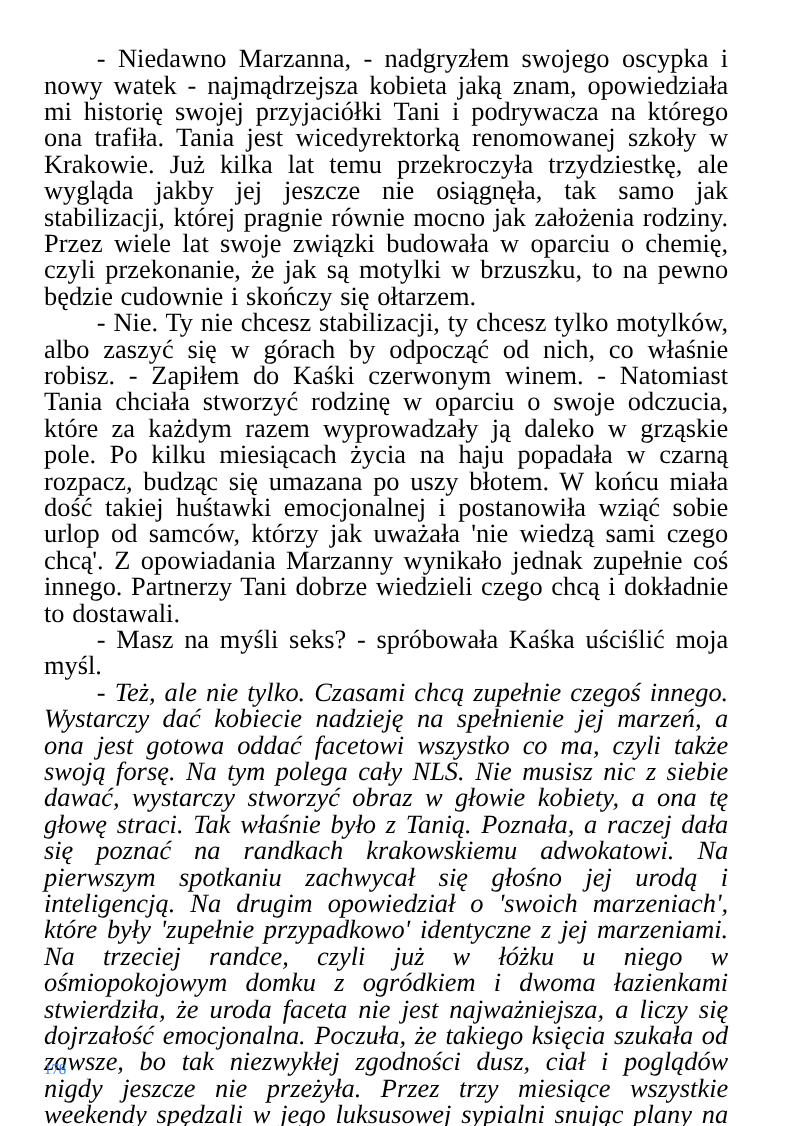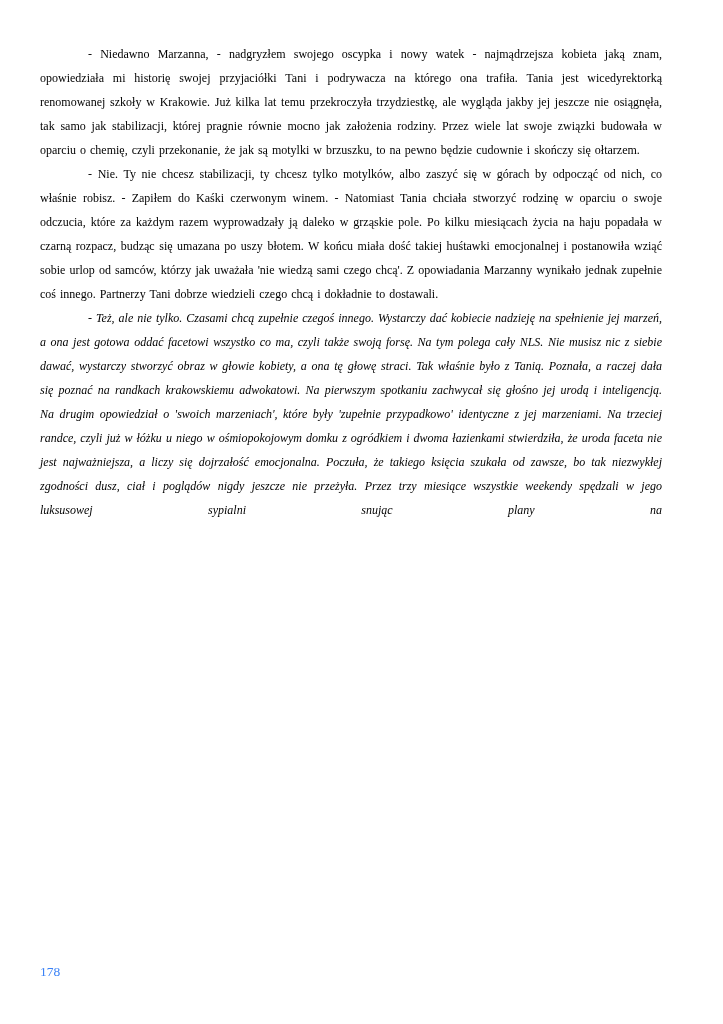--- a/index.html
+++ b/index.html
@@ -18,21 +18,21 @@
     overflow: hidden;
   }
   .text-block {
     position: absolute;
     top: 42px;
     left: 40px;
     width: 622px;
   }
   .para {
     margin: 0;
-    font-size: 12px;
+    font-size: 24px;
     line-height: 24px;
     text-align: justify;
     text-indent: 48px;
     word-spacing: 1px;
   }
   
   .para.cont {
     text-align-last: justify;
     font-style: italic;
   }
@@ -47,17 +47,18 @@
     text-align: right;
   }
 </style>
 </head>
 <body>
 
 <div class="page">
   <div class="text-block">
     <p class="para">- Niedawno Marzanna, - nadgryzłem swojego oscypka i nowy watek -  najmądrzejsza kobieta jaką znam, opowiedziała mi historię swojej przyjaciółki Tani i podrywacza na którego ona trafiła. Tania jest wicedyrektorką renomowanej szkoły w Krakowie. Już kilka lat temu przekroczyła trzydziestkę, ale wygląda jakby jej jeszcze nie osiągnęła, tak samo jak stabilizacji, której pragnie równie mocno jak założenia rodziny. Przez wiele lat swoje związki budowała w oparciu o chemię, czyli przekonanie, że jak są motylki w brzuszku, to na pewno będzie cudownie i skończy się ołtarzem.</p>
     <p class="para">- Nie. Ty nie chcesz stabilizacji, ty chcesz tylko motylków, albo zaszyć się w górach by odpocząć od nich, co właśnie robisz.  - Zapiłem do Kaśki czerwonym winem. - Natomiast Tania  chciała stworzyć rodzinę w oparciu o swoje odczucia, które za każdym razem wyprowadzały ją daleko w grząskie pole. Po kilku miesiącach życia na haju popadała w czarną rozpacz, budząc się umazana po uszy błotem. W końcu miała dość takiej huśtawki emocjonalnej i postanowiła wziąć sobie urlop od samców, którzy jak uważała 'nie wiedzą sami czego chcą'. Z opowiadania Marzanny wynikało jednak zupełnie coś innego. Partnerzy Tani dobrze wiedzieli czego chcą i dokładnie to dostawali.</p>
+    <p class="para">- Masz na myśli seks? - spróbowała Kaśka uściślić moja myśl.</p>
     <p class="para cont">- Też, ale nie tylko. Czasami chcą zupełnie czegoś innego. Wystarczy dać kobiecie nadzieję na spełnienie jej marzeń, a ona jest gotowa oddać facetowi wszystko co ma, czyli także swoją forsę. Na tym polega cały NLS. Nie musisz nic z siebie dawać, wystarczy stworzyć obraz w głowie kobiety, a ona tę głowę straci. Tak właśnie było z Tanią. Poznała, a raczej dała się poznać na randkach krakowskiemu adwokatowi. Na pierwszym spotkaniu zachwycał się głośno jej urodą i inteligencją. Na drugim opowiedział o 'swoich marzeniach', które były 'zupełnie przypadkowo' identyczne z jej marzeniami. Na trzeciej randce, czyli już w łóżku u niego w ośmiopokojowym domku z ogródkiem i dwoma łazienkami stwierdziła, że uroda faceta nie jest najważniejsza, a liczy się dojrzałość emocjonalna. Poczuła, że takiego księcia szukała od zawsze, bo tak niezwykłej zgodności dusz, ciał i poglądów nigdy jeszcze nie przeżyła.  Przez trzy miesiące wszystkie weekendy spędzali w jego luksusowej sypialni snując plany na</p>
   </div>
 
   <div class="page-number">178</div>
 </div>
 
 </body></html>

